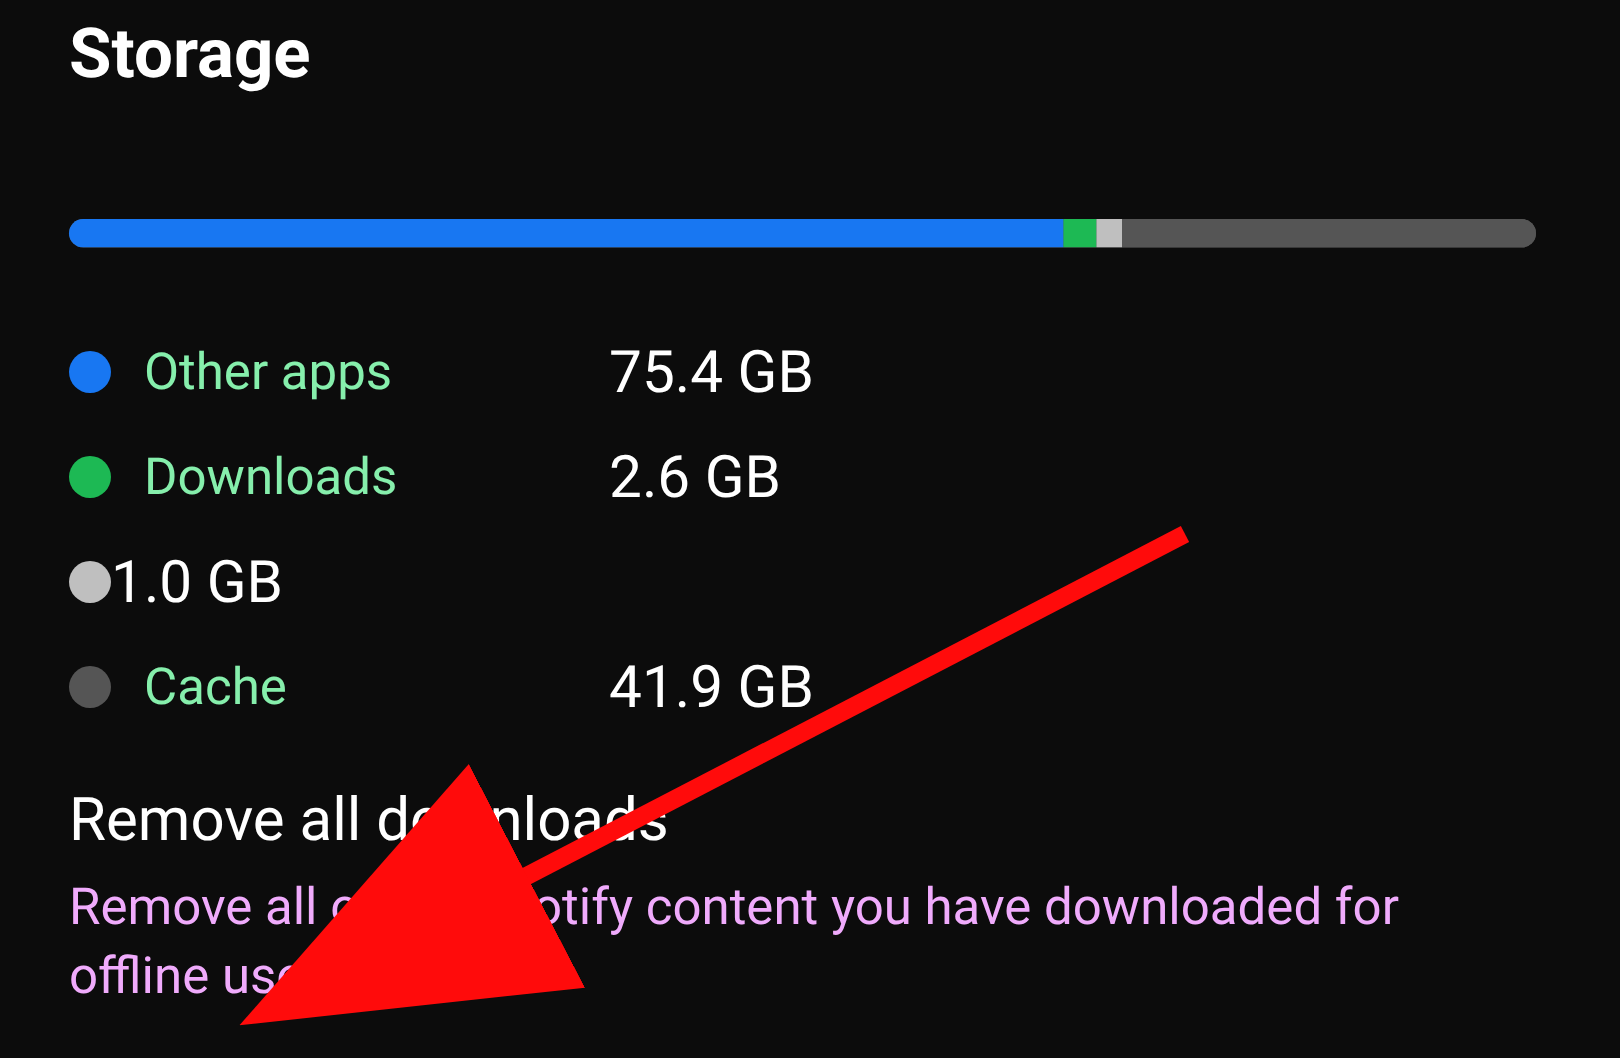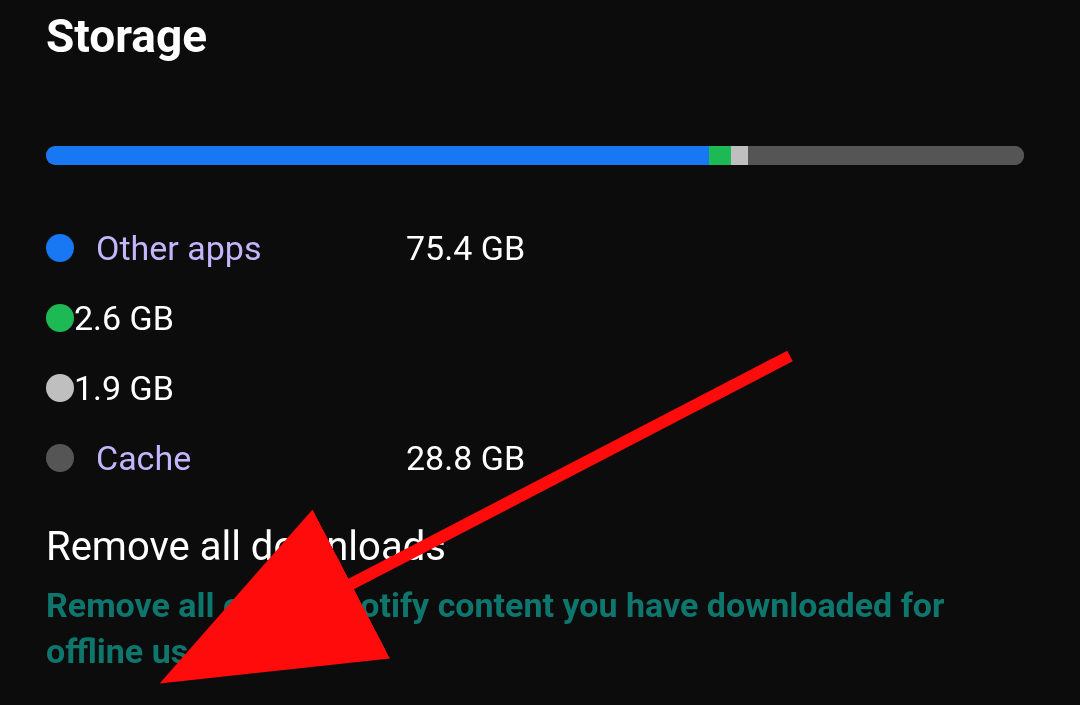--- a/index.html
+++ b/index.html
@@ -3,25 +3,25 @@
 <meta charset="utf-8">
 <style>
   html,body{margin:0;padding:0;width:1080px;height:705px;background:#0c0c0c;overflow:hidden;font-family:-apple-system,BlinkMacSystemFont,"Segoe UI",Roboto,Helvetica,Arial,sans-serif;}
   .page{position:relative;width:1080px;height:705px;color:#fff;margin-top:13px;}
   .title{position:absolute;left:46px;top:-4px;font-size:46px;font-weight:700;letter-spacing:0px;}
   .bar-wrap{position:absolute;left:46px;top:133px;width:978px;height:19px;border-radius:10px;overflow:hidden;display:flex;background:#555;}
   .bar-seg{height:100%;}
   .legend{position:absolute;left:46px;top:200px;width:978px;}
   .legend-row{display:flex;align-items:center;height:70px;}
   .dot{width:28px;height:28px;border-radius:50%;flex:0 0 28px;}
-  .legend-label{margin-left:22px;font-size:34px;font-weight:400;color:#c4b5fd;width:310px;}
-  .legend-value{font-size:34px;font-weight:400;color:#fff;}
+  .legend-label{margin-left:22px;font-size:34px;font-weight:400;color:#86efac;width:310px;}
+  .legend-value{font-size:39px;font-weight:400;color:#fff;}
   .removeall{position:absolute;left:46px;top:510px;width:978px;cursor:pointer;}
   .removeall-title{font-size:40px;font-weight:400;color:#fff;line-height:1.2;}
-  .removeall-sub{margin-top:12px;font-size:34px;line-height:1.35;color:#0f766e;font-weight:bold;}
+  .removeall-sub{margin-top:12px;font-size:34px;line-height:1.35;color:#f0abfc;}
   .arrow-svg{position:absolute;left:0;top:0;width:1080px;height:705px;pointer-events:none;}
 </style>
 </head>
 <body>
 
 <div class="page">
 
   <div class="title">Storage</div>
 
   <div class="bar-wrap" id="bar-wrap">
@@ -32,30 +32,31 @@
     </div>
 
   <div class="legend" id="legend">
       <div class="legend-row">
         <div class="dot" style="background: rgb(24, 119, 242);"></div>
         <div class="legend-label">Other apps</div>
         <div class="legend-value">75.4 GB</div>
       </div>
       <div class="legend-row">
         <div class="dot" style="background: rgb(29, 185, 84);"></div>
+        <div class="legend-label">Downloads</div>
         <div class="legend-value">2.6 GB</div>
       </div>
       <div class="legend-row">
         <div class="dot" style="background: rgb(191, 191, 191);"></div>
-        <div class="legend-value">1.9 GB</div>
+        <div class="legend-value">1.0 GB</div>
       </div>
       <div class="legend-row">
         <div class="dot" style="background: rgb(85, 85, 85);"></div>
         <div class="legend-label">Cache</div>
-        <div class="legend-value">28.8 GB</div>
+        <div class="legend-value">41.9 GB</div>
       </div>
     </div>
 
   <div class="removeall">
     <div class="removeall-title">Remove all downloads</div>
     <div class="removeall-sub">Remove all of the Spotify content you have downloaded for offline use.</div>
   </div>
 
   <svg class="arrow-svg" viewBox="0 0 1080 705">
     <defs>

